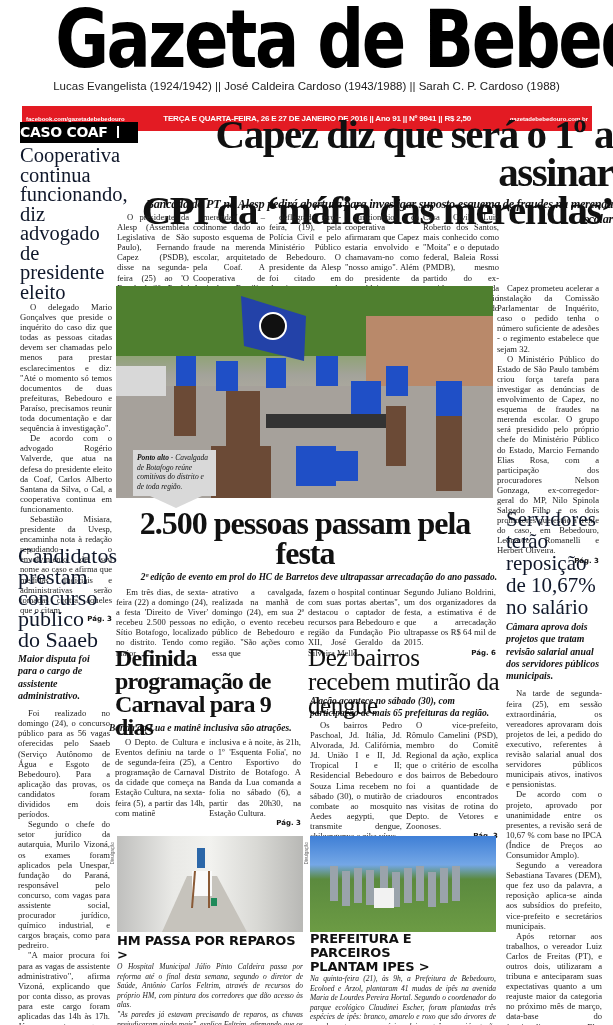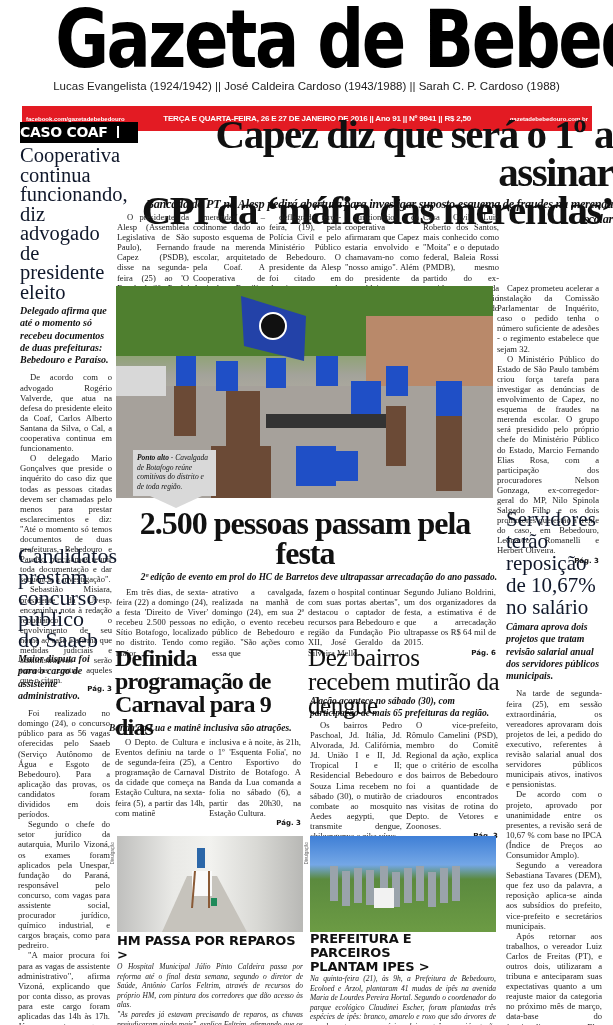--- a/index.html
+++ b/index.html
@@ -48,24 +48,23 @@
 <div class="abs kicker"><span>CASO COAF</span><span class="bar"></span></div>
 
 <div class="abs lead-h">
   <div>Capez diz que será o 1º a assinar</div>
   <div>CPI da ‘máfia das merendas’</div>
 </div>
 <div class="abs lead-sub">Bancada do PT na Alesp pedirá abertura para investigar suposto esquema de fraudes na merenda escolar</div>
 
 <div class="abs" style="left:20px;top:146px;width:92px">
   <div class="side-h" style="font-size:20.5px;line-height:19.5px">Cooperativa continua funcionando, diz advogado de presidente eleito</div>
-  <div class="side-sub" style="font-size:10px;line-height:12.3px">Delegado afirma que até o momento só recebeu documentos de duas prefeituras: Bebedouro e Paraíso.</div>
   <div class="col-text">
+    <p>O delegado Mario Gonçalves que preside o inquérito do caso diz que todas as pessoas citadas devem ser chamadas pelo menos para prestar esclarecimentos e diz: "Até o momento só temos documentos de duas prefeituras, Bebedouro e Paraíso, precisamos reunir toda documentação e dar sequência à investigação".</p>
     <p>De acordo com o advogado Rogério Valverde, que atua na defesa do presidente eleito da Coaf, Carlos Alberto Santana da Silva, o Cal, a cooperativa continua em funcionamento.</p>
-    <p>O delegado Mario Gonçalves que preside o inquérito do caso diz que todas as pessoas citadas devem ser chamadas pelo menos para prestar esclarecimentos e diz: "Até o momento só temos documentos de duas prefeituras, Bebedouro e Paraíso, precisamos reunir toda documentação e dar sequência à investigação".</p>
     <p>Sebastião Misiara, presidente da Uvesp, encaminha nota à redação repudiando o envolvimento de seu nome ao caso e afirma que medidas judiciais e administrativas serão tomadas contra aqueles que o citam.</p>
   </div>
   <div class="pag">Pág. 3</div>
 </div>
 
 <div class="abs col-text" style="left:117px;top:212px;width:72px">
     <p>O presidente da Alesp (Assembleia Legislativa de São Paulo), Fernando Capez (PSDB), disse na segunda-feira (25) ao 'O Estado de São Paulo' que será o primeiro a assinar a CPI da 'máfia das</p>
   </div>
 <div class="abs col-text" style="left:193px;top:212px;width:72px">
     <p>merendas' – codinome dado ao suposto esquema de fraude na merenda escolar, arquitetado pela Coaf. A Cooperativa de Agricultura Familiar é o principal alvo da Operação Alba Branca,</p>

